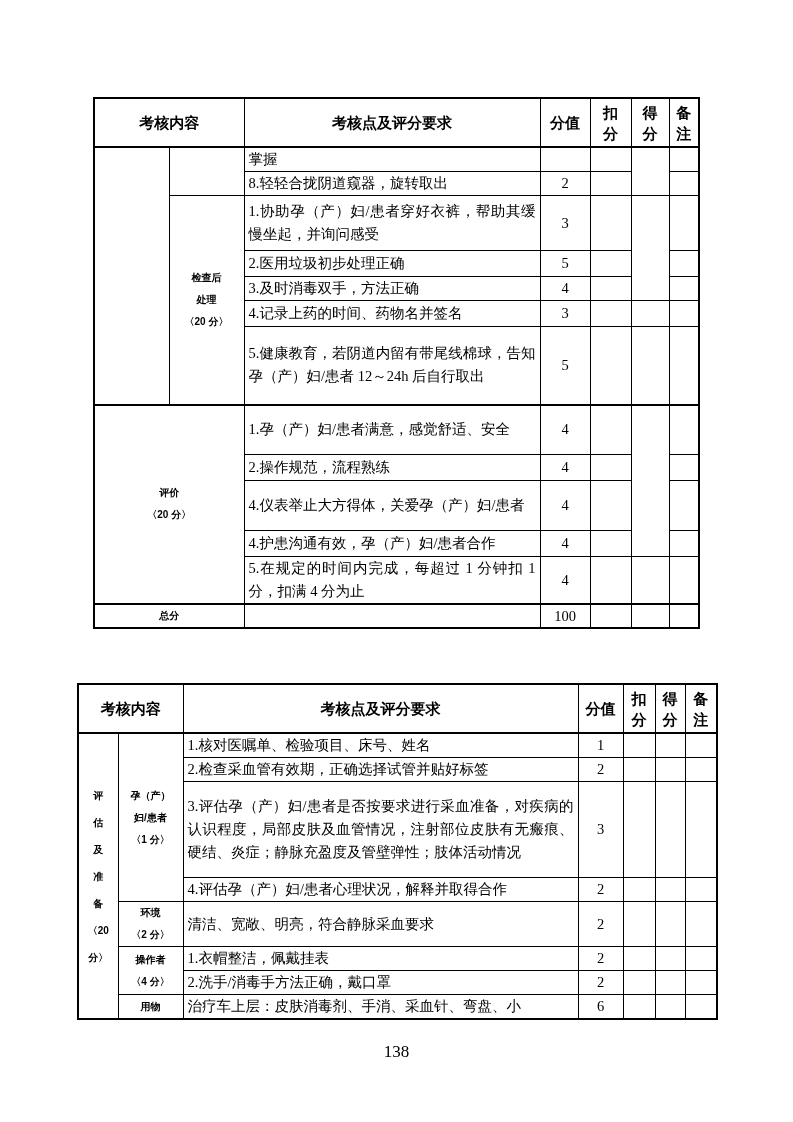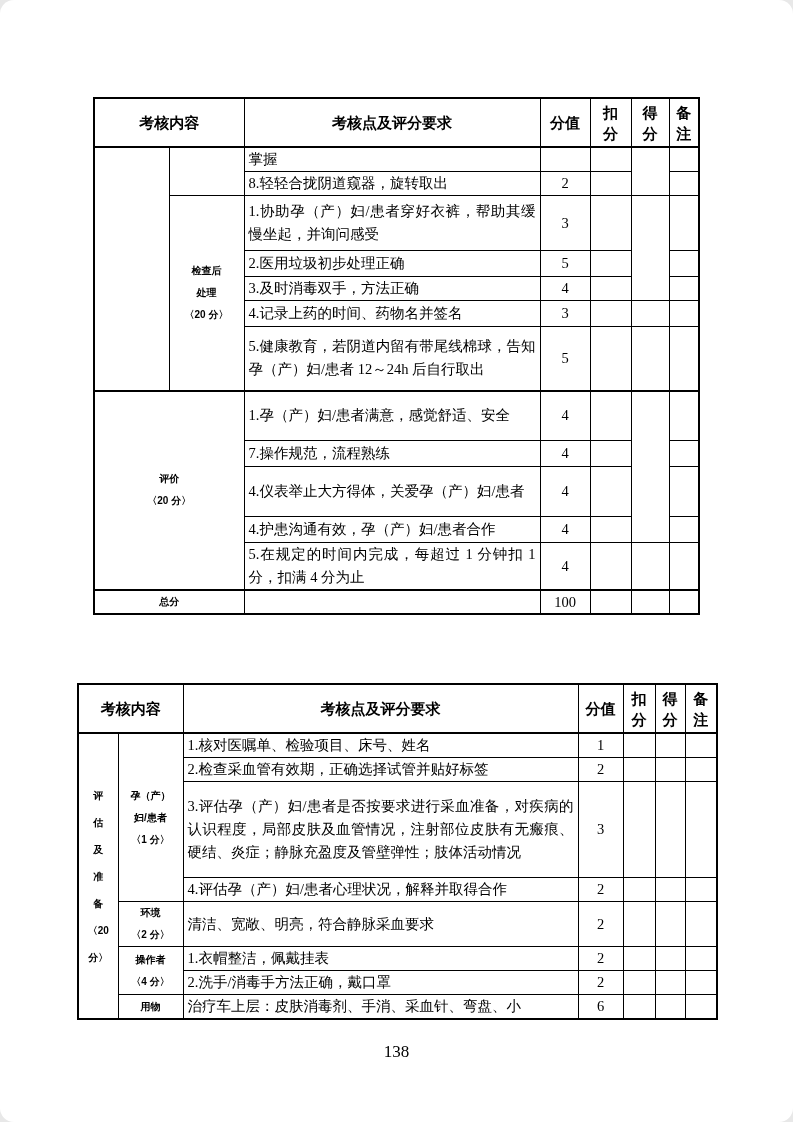--- a/index.html
+++ b/index.html
@@ -6,21 +6,20 @@
   html, body { margin: 0; padding: 0; background: #e8e8e8; }
   .page {
     position: relative;
     width: 793px;
     height: 1122px;
     margin: 0 auto;
     background: #ffffff;
     color: #000;
     font-family: "Liberation Serif", "DejaVu Serif", serif;
     overflow: hidden;
-    border-radius: 14px;
   }
   table.sheet {
     position: absolute;
     border-collapse: collapse;
     table-layout: fixed;
     border: 2.2px solid #000;
   }
   .sheet td, .sheet th {
     border: 1.5px solid #000;
     vertical-align: middle;
@@ -142,38 +141,38 @@
       <td class="num"></td>
       <td class="num"></td>
     </tr>
     <tr style="height:26px">
       <td class="content">4.记录上药的时间、药物名并签名</td>
       <td class="num">3</td>
       <td class="num"></td>
       <td class="num"></td>
       <td class="num"></td>
     </tr>
-    <tr style="height:64px">
+    <tr style="height:78px">
       <td class="content">5.健康教育，若阴道内留有带尾线棉球，告知孕（产）妇/患者 12～24h 后自行取出</td>
       <td class="num">5</td>
       <td class="num"></td>
       <td class="num"></td>
       <td class="num"></td>
     </tr>
     <tr style="height:50px" class="tsep">
       <td colspan="2" rowspan="5" class="sec">评价
 〈20 分〉</td>
       <td class="content">1.孕（产）妇/患者满意，感觉舒适、安全</td>
       <td class="num">4</td>
       <td class="num"></td>
       <td rowspan="4" class="num"></td>
       <td class="num"></td>
     </tr>
     <tr style="height:26px">
-      <td class="content">7.操作规范，流程熟练</td>
+      <td class="content">2.操作规范，流程熟练</td>
       <td class="num">4</td>
       <td class="num"></td>
       <td class="num"></td>
     </tr>
     <tr style="height:50px">
       <td class="content">4.仪表举止大方得体，关爱孕（产）妇/患者</td>
       <td class="num">4</td>
       <td class="num"></td>
       <td class="num"></td>
     </tr>

